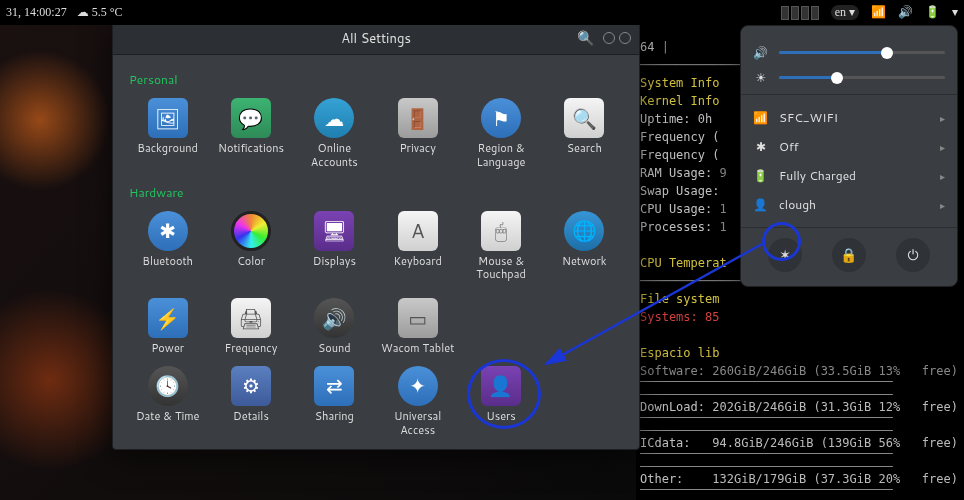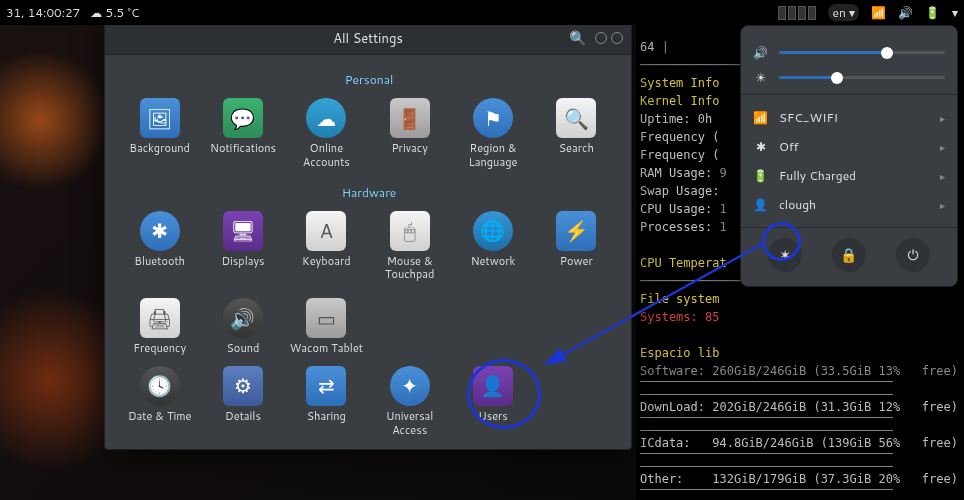--- a/index.html
+++ b/index.html
@@ -17,51 +17,52 @@
     radial-gradient(circle at 40px 120px, rgba(255,120,30,0.55), rgba(0,0,0,0) 70px),
     radial-gradient(circle at 50px 380px, rgba(220,80,20,0.45), rgba(0,0,0,0) 90px),
     linear-gradient(135deg, #1a1010 0%, #0a0a0a 100%);
 }
 
 .topbar {
   position: absolute; top: 0; left: 0; right: 0; height: 25px;
   background: #000; color: #ddd; font-size: 12px;
   display: flex; align-items: center; padding: 0 6px;
   z-index: 5;
+  font-family: Liberation Serif, serif;
 }
 .topbar .left { display: flex; align-items: center; gap: 10px; }
 .topbar .cloud { font-size: 12px; }
 .topbar .right { margin-left: auto; display: flex; align-items: center; gap: 12px; }
 .topbar .tray-icons { display: flex; gap: 2px; align-items: center; }
 .topbar .tray-icons span { width: 8px; height: 14px; background: #333; border: 1px solid #555; }
 .topbar .icon { font-size: 12px; }
 .lang { background: #222; padding: 0 4px; border-radius: 8px; }
 
 
 .settings-window {
-  position: absolute; top: 20px; left: 104px; width: 528px; height: 430px;
+  position: absolute; top: 20px; left: 112px; width: 528px; height: 430px;
   background: #3a3d42;
   border: 1px solid #1d1f22;
   border-radius: 4px;
   box-shadow: 0 8px 30px rgba(0,0,0,0.6);
   z-index: 3;
   display: flex; flex-direction: column;
 }
 .headerbar {
   height: 34px; background: #2c2f33;
   border-bottom: 1px solid #1d1f22;
   display: flex; align-items: center; justify-content: center;
   position: relative; font-size: 13px; color: #e0e0e0;
   border-radius: 4px 4px 0 0;
 }
 .headerbar .search { position: absolute; right: 44px; font-size: 14px; color: #ccc; }
 .headerbar .win-controls { position: absolute; right: 8px; display: flex; gap: 4px; }
 .headerbar .win-controls .ctl { width: 12px; height: 12px; border-radius: 50%; border: 1px solid #888; }
 .settings-body { flex: 1; overflow-y: auto; padding: 8px 14px 14px 14px; }
-.section-label { font-size: 12px; color: #7dd3fc; margin: 8px 0 6px 2px; font-weight: 500; text-align: center; }
+.section-label { font-size: 12px; color: #22c55e; margin: 8px 0 6px 2px; font-weight: 500; }
 .grid {
   display: grid; grid-template-columns: repeat(6, 1fr);
   gap: 6px 2px;
 }
 .item {
   display: flex; flex-direction: column; align-items: center;
   text-align: center; font-size: 11px; color: #ddd;
   padding: 4px 2px 6px 2px; line-height: 1.25;
   cursor: pointer; border-radius: 3px;
 }
@@ -240,20 +241,24 @@
       </div>
     </div>
 
     <div class="section-label">Hardware</div>
     <div class="grid">
       <div class="item">
         <div class="icon-wrap bg-blue" style="border-radius:50%">✱</div>
         <span>Bluetooth</span>
       </div>
       <div class="item">
+        <div class="icon-wrap bg-color"></div>
+        <span>Color</span>
+      </div>
+      <div class="item">
         <div class="icon-wrap bg-purpleA">🖥</div>
         <span>Displays</span>
       </div>
       <div class="item">
         <div class="icon-wrap bg-white">A</div>
         <span>Keyboard</span>
       </div>
       <div class="item">
         <div class="icon-wrap bg-white">🖱</div>
         <span>Mouse &amp; Touchpad</span>

